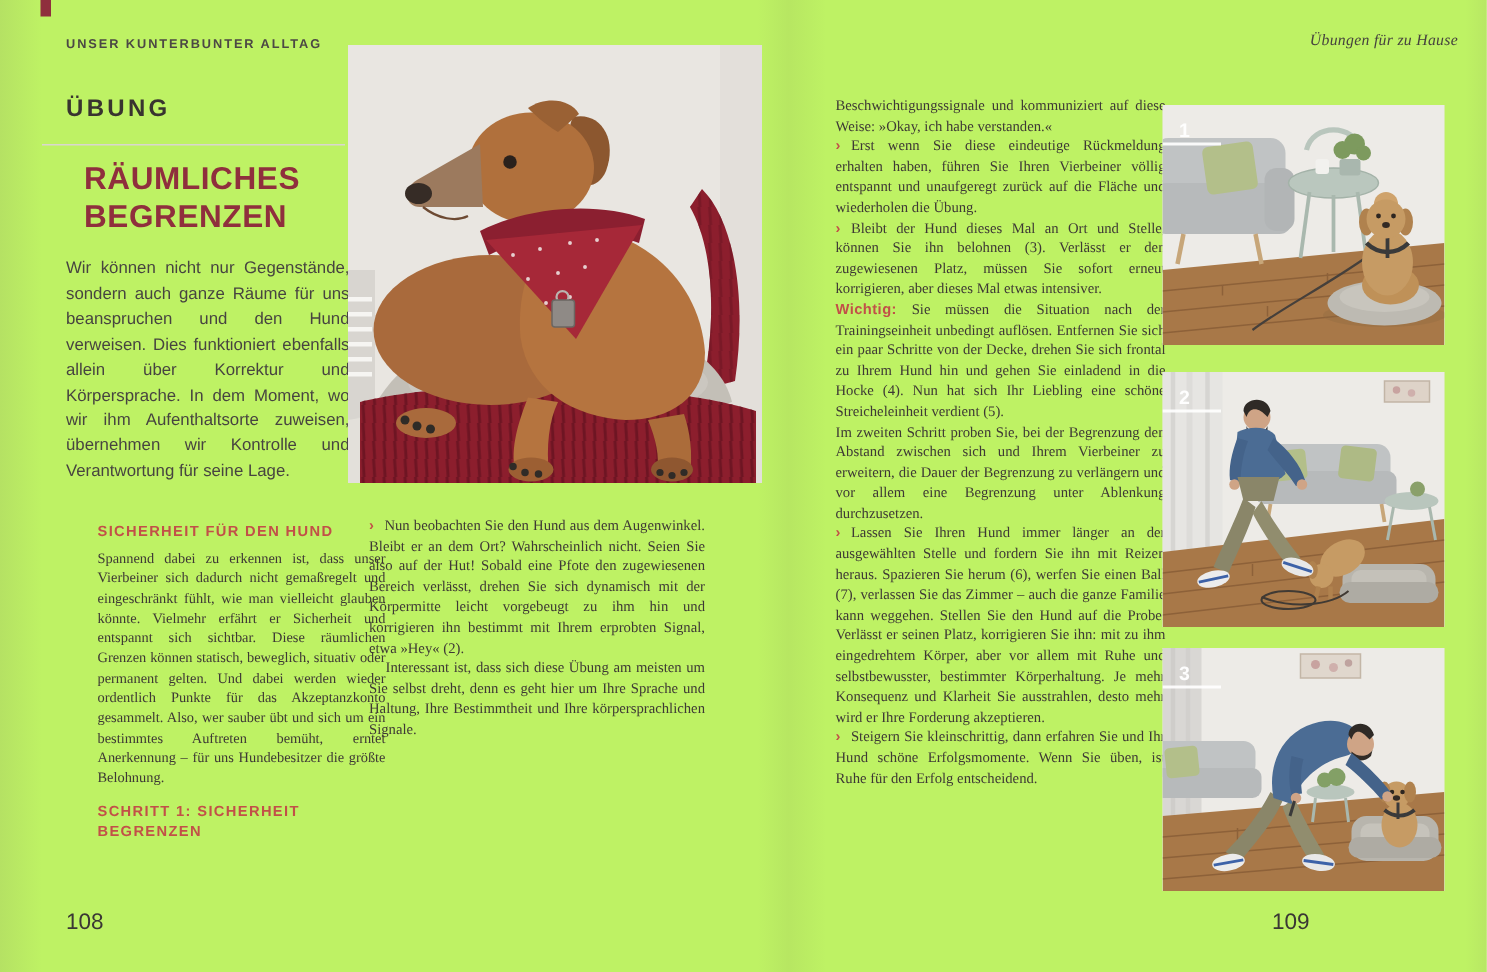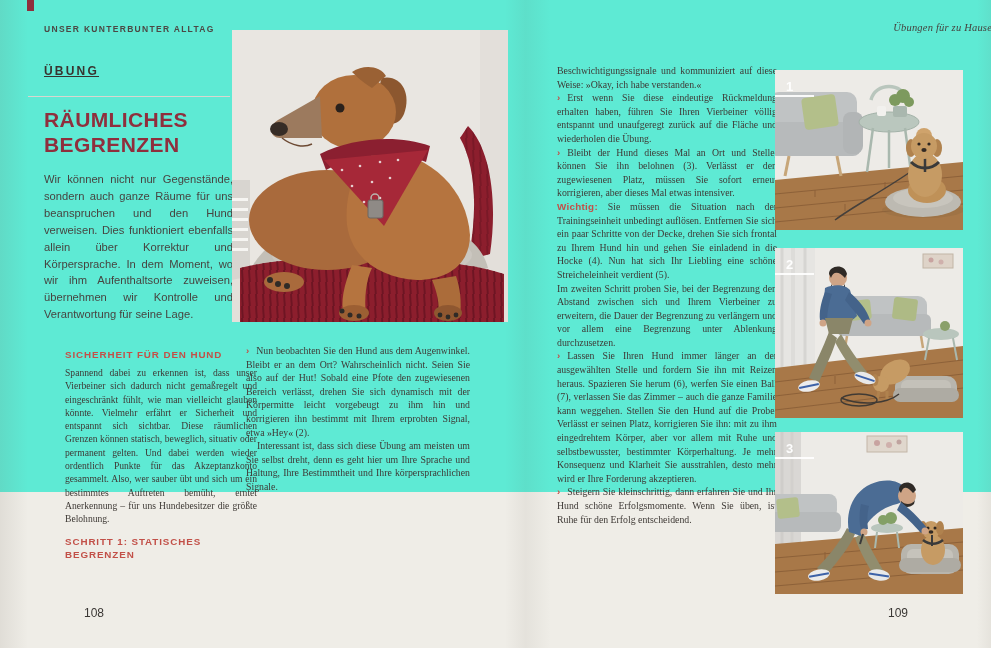--- a/index.html
+++ b/index.html
@@ -1,59 +1,59 @@
 <!DOCTYPE html>
 <html lang="de"><head>
 <meta charset="utf-8">
 <style>
   html,body{margin:0;padding:0;}
   body{width:991px;height:648px;overflow:hidden;background:#efede7;}
-  #spread{position:relative;width:991px;height:492px;background:#5eead4;font-family:"Liberation Sans",sans-serif;}
+  #spread{position:relative;width:991px;height:648px;background:#bef264;font-family:"Liberation Sans",sans-serif;}
   .abs{position:absolute;}
   
   .edge-left{left:0;top:0;width:28px;height:648px;background:linear-gradient(to right,rgba(115,105,95,.12),rgba(115,105,95,0));}
   .edge-right{right:0;top:0;width:14px;height:648px;background:linear-gradient(to left,rgba(115,105,95,.08),rgba(115,105,95,0));}
   .gutter{left:505px;top:0;width:46px;height:648px;background:linear-gradient(to right,rgba(90,80,70,0),rgba(90,80,70,.07) 45%,rgba(90,80,70,0));}
   .red-tab{left:27px;top:0;width:7px;height:11px;background:#8f2f3d;}
   
   .runhead{font-size:8.5px;letter-spacing:1.3px;color:#4c4844;font-weight:600;}
   .runhead-right{font-family:"Liberation Serif",serif;font-style:italic;font-size:10.5px;color:#46423e;letter-spacing:.2px;}
-  .kicker{font-size:12px;font-weight:bold;letter-spacing:2.2px;color:#38342f;text-decoration:underline;}
+  .kicker{font-size:16px;font-weight:bold;letter-spacing:2.2px;color:#38342f;}
   .rule{height:1px;background:#d9d6cf;}
   .title{font-size:21px;line-height:25px;font-weight:bold;letter-spacing:.4px;color:#8f2f3d;}
   .intro{font-size:11.2px;line-height:16.9px;color:#474440;text-align:justify;}
   .serifcol{font-family:"Liberation Serif",serif;color:#3e3935;text-align:justify;}
   .lcol{font-size:9.6px;line-height:13.3px;margin-left:21px;}
   .mcol,.rcol{font-size:9.8px;line-height:13.6px;}
   .serifcol p{margin:0;}
   .sechead{font-family:"Liberation Sans",sans-serif;font-size:9.8px;font-weight:bold;letter-spacing:.9px;color:#c25048;text-align:left;line-height:13px;margin:0 0 5px 0;}
   .mt{margin-top:9px;}
   .arrow{color:#c25048;font-weight:bold;font-family:"Liberation Sans",sans-serif;margin-right:7px;}
   .indent{text-indent:11px;}
   .wichtig{margin-top:16px;}
   .wlabel{font-family:"Liberation Sans",sans-serif;font-weight:bold;color:#c25048;letter-spacing:.3px;}
-  .pagenum{font-size:12px;color:#3a3734;margin-left:40px;}
+  .pagenum{font-size:15px;color:#3a3734;}
   
   .photo{overflow:hidden;background:#e9e6e1;}
   .photo svg{display:block;}
   .photo-num{position:absolute;left:0;top:9px;width:28px;padding-left:11px;font-size:13px;font-weight:bold;color:rgba(255,255,255,.95);border-bottom:2px solid rgba(255,255,255,.9);line-height:16px;}
 </style>
 </head>
 <body>
 
 <div id="spread">
   <div class="abs edge-left"></div>
   <div class="abs edge-right"></div>
   <div class="abs gutter"></div>
   <div class="abs red-tab"></div>
 
   <div class="abs runhead" style="left:44px;top:24px;">UNSER KUNTERBUNTER ALLTAG</div>
   <div class="abs kicker" style="left:44px;top:64px;">ÜBUNG</div>
   <div class="abs rule" style="left:28px;top:96px;width:202px;"></div>
-  <div class="abs title" style="left:44px;top:107px;width:195px;">RÄUMLICHES BEGRENZEN</div>
+  <div class="abs title" style="left:56px;top:107px;width:195px;">RÄUMLICHES BEGRENZEN</div>
   <div class="abs intro" style="left:44px;top:171px;width:189px;">Wir können nicht nur Gegenstände, sondern auch ganze Räume für uns beanspruchen und den Hund verweisen. Dies funktioniert ebenfalls allein über Korrektur und Körpersprache. In dem Moment, wo wir ihm Aufenthaltsorte zuweisen, übernehmen wir Kontrolle und Verantwortung für seine Lage.</div>
 
   <div class="abs photo" style="left:232px;top:30px;width:276px;height:292px;">
     <svg width="276" height="292" viewBox="0 0 276 292">
       <defs>
         <pattern id="ruffle" width="7" height="12" patternUnits="userSpaceOnUse">
           <rect width="7" height="12" fill="none"></rect>
           <line x1="3" y1="0" x2="3.8" y2="12" stroke="#6e1523" stroke-width="2"></line>
         </pattern>
       </defs>
@@ -113,31 +113,31 @@
       <ellipse cx="216" cy="283" rx="14" ry="8" fill="#8f5730"></ellipse>
       <circle cx="208" cy="285" r="2.4" fill="#2f2b27"></circle>
         <circle cx="216" cy="287" r="2.4" fill="#2f2b27"></circle>
         <circle cx="224" cy="285" r="2.4" fill="#2f2b27"></circle>
     </svg>
   </div>
 
   <div class="abs serifcol lcol" style="left:44px;top:348px;width:192px;">
     <h3 class="sechead">SICHERHEIT FÜR DEN HUND</h3>
     <p>Spannend dabei zu erkennen ist, dass unser Vierbeiner sich dadurch nicht gemaßregelt und eingeschränkt fühlt, wie man vielleicht glauben könnte. Vielmehr erfährt er Sicherheit und entspannt sich sichtbar. Diese räumlichen Grenzen können statisch, beweglich, situativ oder permanent gelten. Und dabei werden wieder ordentlich Punkte für das Akzeptanzkonto gesammelt. Also, wer sauber übt und sich um ein bestimmtes Auftreten bemüht, erntet Anerkennung – für uns Hundebesitzer die größte Belohnung.</p>
-    <h3 class="sechead mt">SCHRITT 1: STATISCHES BEGRENZEN</h3>
+    <h3 class="sechead mt">SCHRITT 1: SICHERHEIT BEGRENZEN</h3>
   </div>
 
   <div class="abs serifcol mcol" style="left:246px;top:344px;width:224px;">
     <p><span class="arrow">›</span><span>Nun beobachten Sie den Hund aus dem Augenwinkel. Bleibt er an dem Ort? Wahrscheinlich nicht. Seien Sie also auf der Hut! Sobald eine Pfote den zugewiesenen Bereich verlässt, drehen Sie sich dynamisch mit der Körpermitte leicht vorgebeugt zu ihm hin und korrigieren ihn bestimmt mit Ihrem erprobten Signal, etwa »Hey« (2).</span></p>
     <p class="indent">Interessant ist, dass sich diese Übung am meisten um Sie selbst dreht, denn es geht hier um Ihre Sprache und Haltung, Ihre Bestimmtheit und Ihre körpersprachlichen Signale.</p>
   </div>
 
   <div class="abs pagenum" style="left:44px;top:606px;">108</div>
 
-  <div class="abs runhead-right" style="left:792px;top:22px;width:200px;text-align:right;">Übungen für zu Hause</div>
+  <div class="abs runhead-right" style="left:772px;top:22px;width:200px;text-align:right;">Übungen für zu Hause</div>
 
   <div class="abs serifcol rcol" style="left:557px;top:64px;width:220px;">
     <p>Beschwichtigungssignale und kommuniziert auf diese Weise: »Okay, ich habe verstanden.«</p>
     <p><span class="arrow">›</span><span>Erst wenn Sie diese eindeutige Rückmeldung erhalten haben, führen Sie Ihren Vierbeiner völlig entspannt und unaufgeregt zurück auf die Fläche und wiederholen die Übung.</span></p>
     <p><span class="arrow">›</span><span>Bleibt der Hund dieses Mal an Ort und Stelle, können Sie ihn belohnen (3). Verlässt er den zugewiesenen Platz, müssen Sie sofort erneut korrigieren, aber dieses Mal etwas intensiver.</span></p>
     <p class="wichtig"><span class="wlabel">Wichtig:</span> <span>Sie müssen die Situation nach der Trainingseinheit unbedingt auflösen. Entfernen Sie sich ein paar Schritte von der Decke, drehen Sie sich frontal zu Ihrem Hund hin und gehen Sie einladend in die Hocke (4). Nun hat sich Ihr Liebling eine schöne Streicheleinheit verdient (5).</span></p>
     <p>Im zweiten Schritt proben Sie, bei der Begrenzung den Abstand zwischen sich und Ihrem Vierbeiner zu erweitern, die Dauer der Begrenzung zu verlängern und vor allem eine Begrenzung unter Ablenkung durchzusetzen.</p>
     <p><span class="arrow">›</span><span>Lassen Sie Ihren Hund immer länger an der ausgewählten Stelle und fordern Sie ihn mit Reizen heraus. Spazieren Sie herum (6), werfen Sie einen Ball (7), verlassen Sie das Zimmer – auch die ganze Familie kann weggehen. Stellen Sie den Hund auf die Probe. Verlässt er seinen Platz, korrigieren Sie ihn: mit zu ihm eingedrehtem Körper, aber vor allem mit Ruhe und selbstbewusster, bestimmter Körperhaltung. Je mehr Konsequenz und Klarheit Sie ausstrahlen, desto mehr wird er Ihre Forderung akzeptieren.</span></p>
     <p><span class="arrow">›</span><span>Steigern Sie kleinschrittig, dann erfahren Sie und Ihr Hund schöne Erfolgsmomente. Wenn Sie üben, ist Ruhe für den Erfolg entscheidend.</span></p>
   </div>

